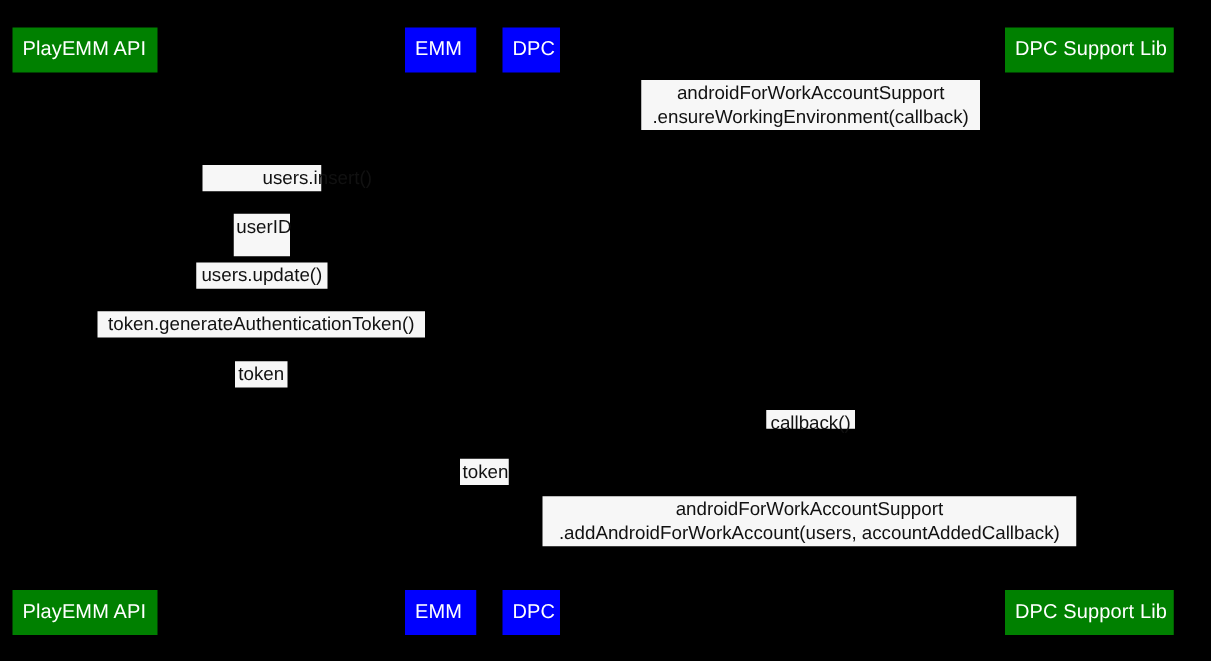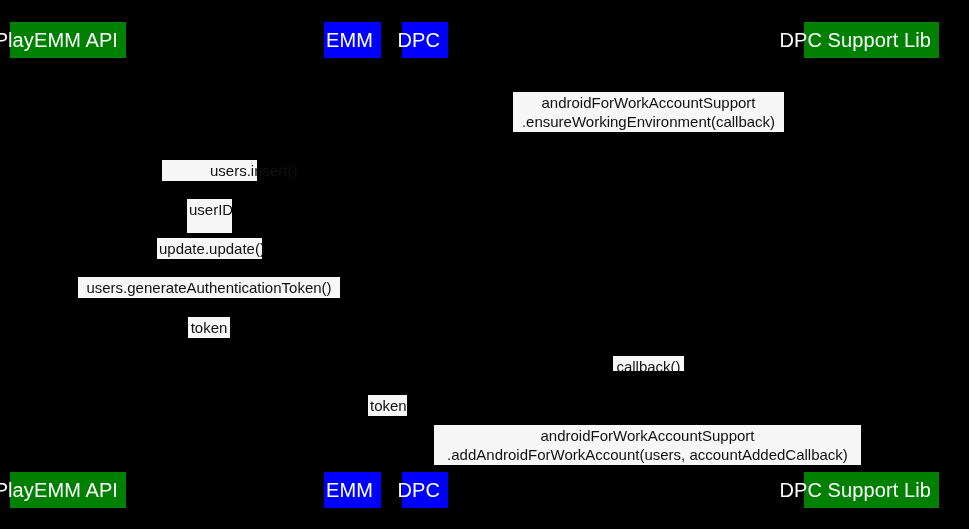--- a/index.html
+++ b/index.html
@@ -16,41 +16,40 @@
     overflow: hidden;
     font-family: "Liberation Sans", sans-serif;
   }
 
   
   .participant {
     position: absolute;
     box-sizing: border-box;
     display: flex;
     align-items: center;
-    justify-content: flex-end;
+    justify-content: flex-start;
     color: #ffffff;
-    font-size: 20px;
+    font-size: 16px;
     line-height: 1;
     letter-spacing: 0.1px;
     white-space: nowrap;
     padding: 0 8px;
   }
 
   
   .msg {
     position: absolute;
     box-sizing: border-box;
     background: #f7f7f7;
     color: #111111;
     font-size: 15px;
     line-height: 19px;
     white-space: nowrap;
     text-align: center;
     padding: 1px 2px;
-    margin-top: 28px;
   }
   .msg.two-line {
     line-height: 19px;
     padding: 1px 4px;
   }
   .msg .ln {
     display: block;
   }
   .msg .ln.l1 { text-align: center; }
   .msg .ln.l2 { text-align: center; }
@@ -83,25 +82,25 @@
 
   <div class="msg" style="left:162px; top:132px; width:95px; height:21px;padding-left:48px;">
     <span>users.insert()</span>
   </div>
 
   <div class="msg" style="left:187px; top:171px; width:45px; height:34px;">
     <span>userID</span>
   </div>
 
   <div class="msg" style="left:157px; top:210px; width:105px; height:21px;">
-    <span>update.update()</span>
+    <span>users.update()</span>
   </div>
 
   <div class="msg" style="left:78px; top:249px; width:262px; height:21px;">
-    <span>users.generateAuthenticationToken()</span>
+    <span>token.generateAuthenticationToken()</span>
   </div>
 
   <div class="msg" style="left:188px; top:289px; width:42px; height:21px;">
     <span>token</span>
   </div>
 
   <div class="msg" style="left:613px; top:328px; width:71px; height:15px;">
     <span>callback()</span>
   </div>
 

